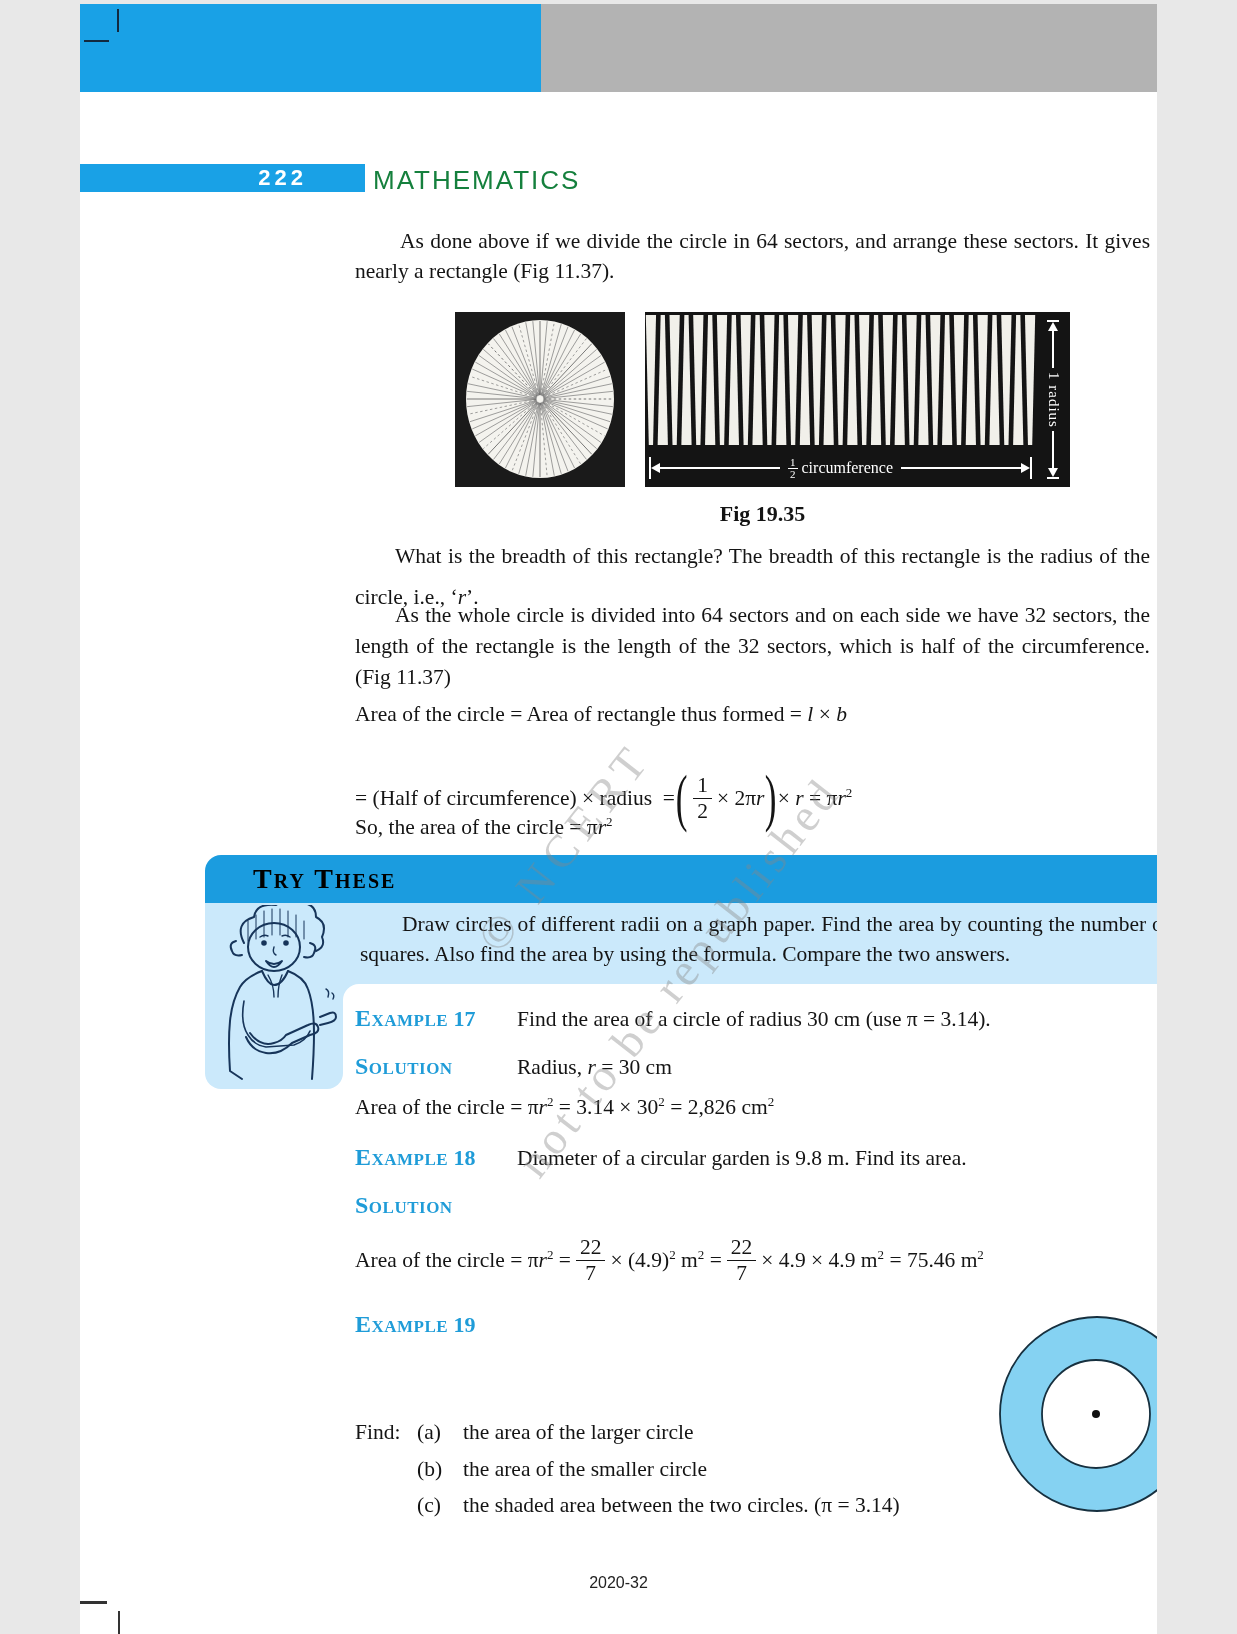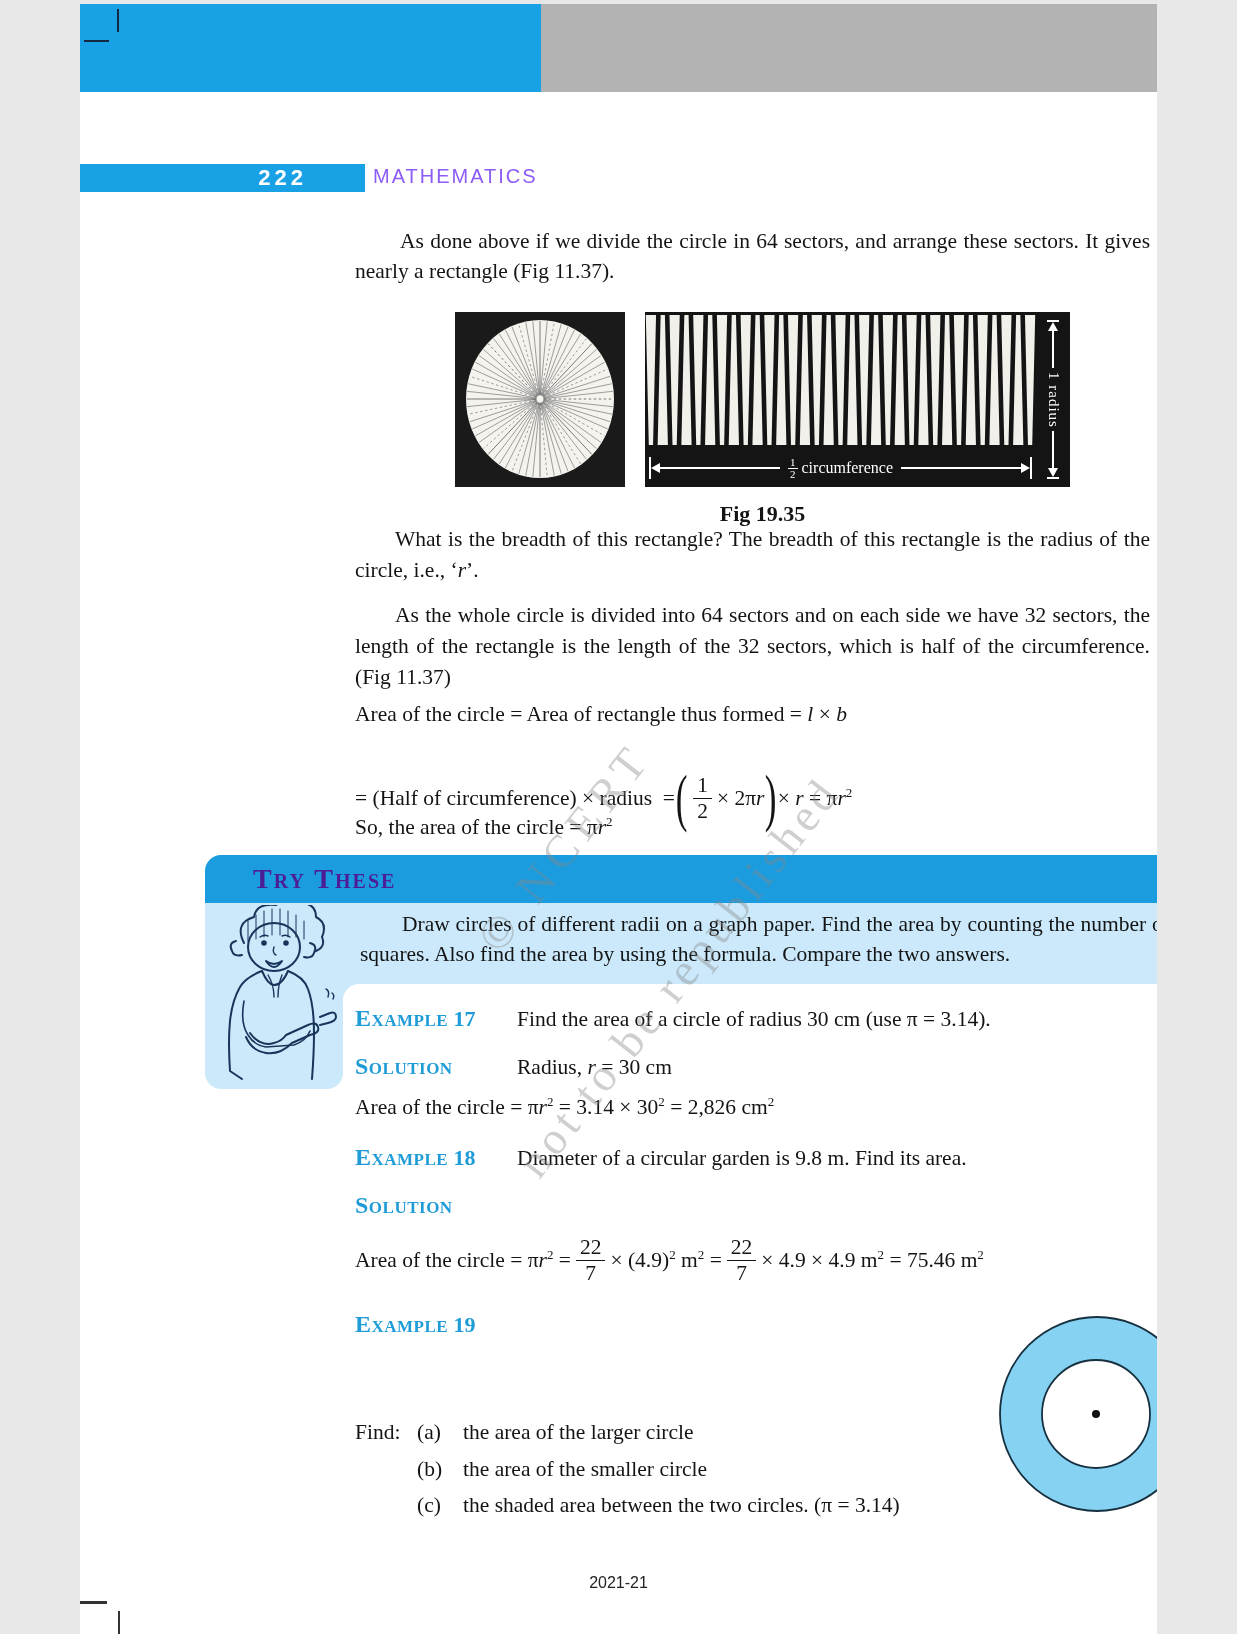--- a/index.html
+++ b/index.html
@@ -17,34 +17,34 @@
   .m-r{left:1228px;top:112px;width:9px;height:3px;background:#222;}
   .m-blh{left:0;top:1597px;width:27px;height:3px;background:#333;}
   .m-blv{left:38px;top:1607px;width:2px;height:27px;background:#333;}
 
   
   .pagenum-strip{position:absolute;left:0;top:160px;width:285px;height:28px;background:#19A1E6;
                  display:flex;align-items:center;justify-content:flex-end;padding-right:58px;box-sizing:border-box;}
   .pagenum-strip span{font-family:"Liberation Sans",sans-serif;font-weight:bold;font-size:22px;
                  color:#fff;letter-spacing:4px;}
   .chapter-header{position:absolute;left:293px;top:161px;font-family:"Liberation Sans",sans-serif;
-                 font-size:20px;letter-spacing:2px;color:#8b5cf6;}
+                 font-size:26px;letter-spacing:2px;color:#15803d;}
 
   
   .watermark{position:absolute;left:0;top:0;width:100%;height:100%;pointer-events:none;z-index:6;}
   .watermark span{position:absolute;font-family:"Liberation Serif",serif;color:rgba(135,135,135,0.40);
                  white-space:nowrap;transform-origin:left bottom;}
   .wm1{left:428px;top:905px;font-size:46px;letter-spacing:8px;transform:rotate(-52deg);}
   .wm2{left:468px;top:1130px;font-size:46px;letter-spacing:5px;transform:rotate(-52deg);}
 
   
   .para{position:absolute;left:275px;width:795px;font-size:21.5px;line-height:30px;
         text-align:justify;margin:0;}
   .p-intro{top:222px;text-indent:45px;}
-  .p-breadth{top:520px;text-indent:40px;line-height:31px;}
+  .p-breadth{top:532px;text-indent:40px;line-height:41px;}
   .p-sectors{top:596px;text-indent:40px;line-height:31px;}
   i{font-style:italic;}
   sup{font-size:13px;}
 
   .mathline{position:absolute;left:275px;font-size:21.5px;}
   .ml-area{top:698px;}
   .ml-half{top:756px;height:76px;display:flex;align-items:center;}
   .ml-so{top:810px;}
 
   .bigp{display:inline-block;font-size:64px;font-weight:normal;line-height:0;transform:scaleX(.55);margin:0 -4px;}
@@ -72,21 +72,21 @@
   .arr-u{border-bottom:9px solid #fff;}
   .arr-d{border-top:9px solid #fff;}
   .vline{width:1.6px;background:#fff;flex:1;}
   .rtext{writing-mode:vertical-rl;font-size:15px;padding:4px 0;letter-spacing:1px;}
   .fig-caption{position:absolute;left:375px;top:497px;width:615px;text-align:center;
                font-weight:bold;font-size:22px;}
 
   
   .try-header{position:absolute;left:125px;top:851px;width:973px;height:48px;background:#1B9CDF;
               border-radius:16px 16px 0 0;display:flex;align-items:center;z-index:2;}
-  .try-title{margin-left:48px;color:#4c1d95;font-weight:bold;font-size:28px;
+  .try-title{margin-left:48px;color:#000000;font-weight:bold;font-size:28px;
              font-variant:small-caps;letter-spacing:2px;}
   .try-strip{position:absolute;left:125px;top:899px;width:973px;height:81px;background:#CBE9FB;
              border-bottom-right-radius:16px;z-index:1;}
   .try-left{position:absolute;left:125px;top:899px;width:138px;height:186px;background:#CBE9FB;
             border-radius:0 0 16px 16px;z-index:1;}
   .notch{position:absolute;left:263px;top:980px;width:26px;height:26px;background:#CBE9FB;z-index:1;}
   .notch::after{content:'';position:absolute;inset:0;background:#fff;border-top-left-radius:16px;}
   .try-body{position:absolute;left:280px;top:905px;width:810px;font-size:21.5px;line-height:30px;
             text-indent:42px;text-align:justify;margin:0;z-index:3;}
   .kid{position:absolute;left:134px;top:901px;z-index:3;}
@@ -370,15 +370,15 @@
       <span>the shaded area between the two circles. (π = 3.14)</span>
     </div>
   </div>
 
   <svg class="annulus" width="210" height="212">
     <circle cx="105" cy="106" r="97" fill="#85D2F2" stroke="#17303f" stroke-width="1.8"></circle>
     <circle cx="104" cy="106" r="54" fill="#ffffff" stroke="#17303f" stroke-width="1.8"></circle>
     <circle cx="104" cy="106" r="4" fill="#111111"></circle>
   </svg>
 
-  <div class="footer">2021-21</div>
+  <div class="footer">2020-32</div>
 
 </div>
 
 </body></html>

